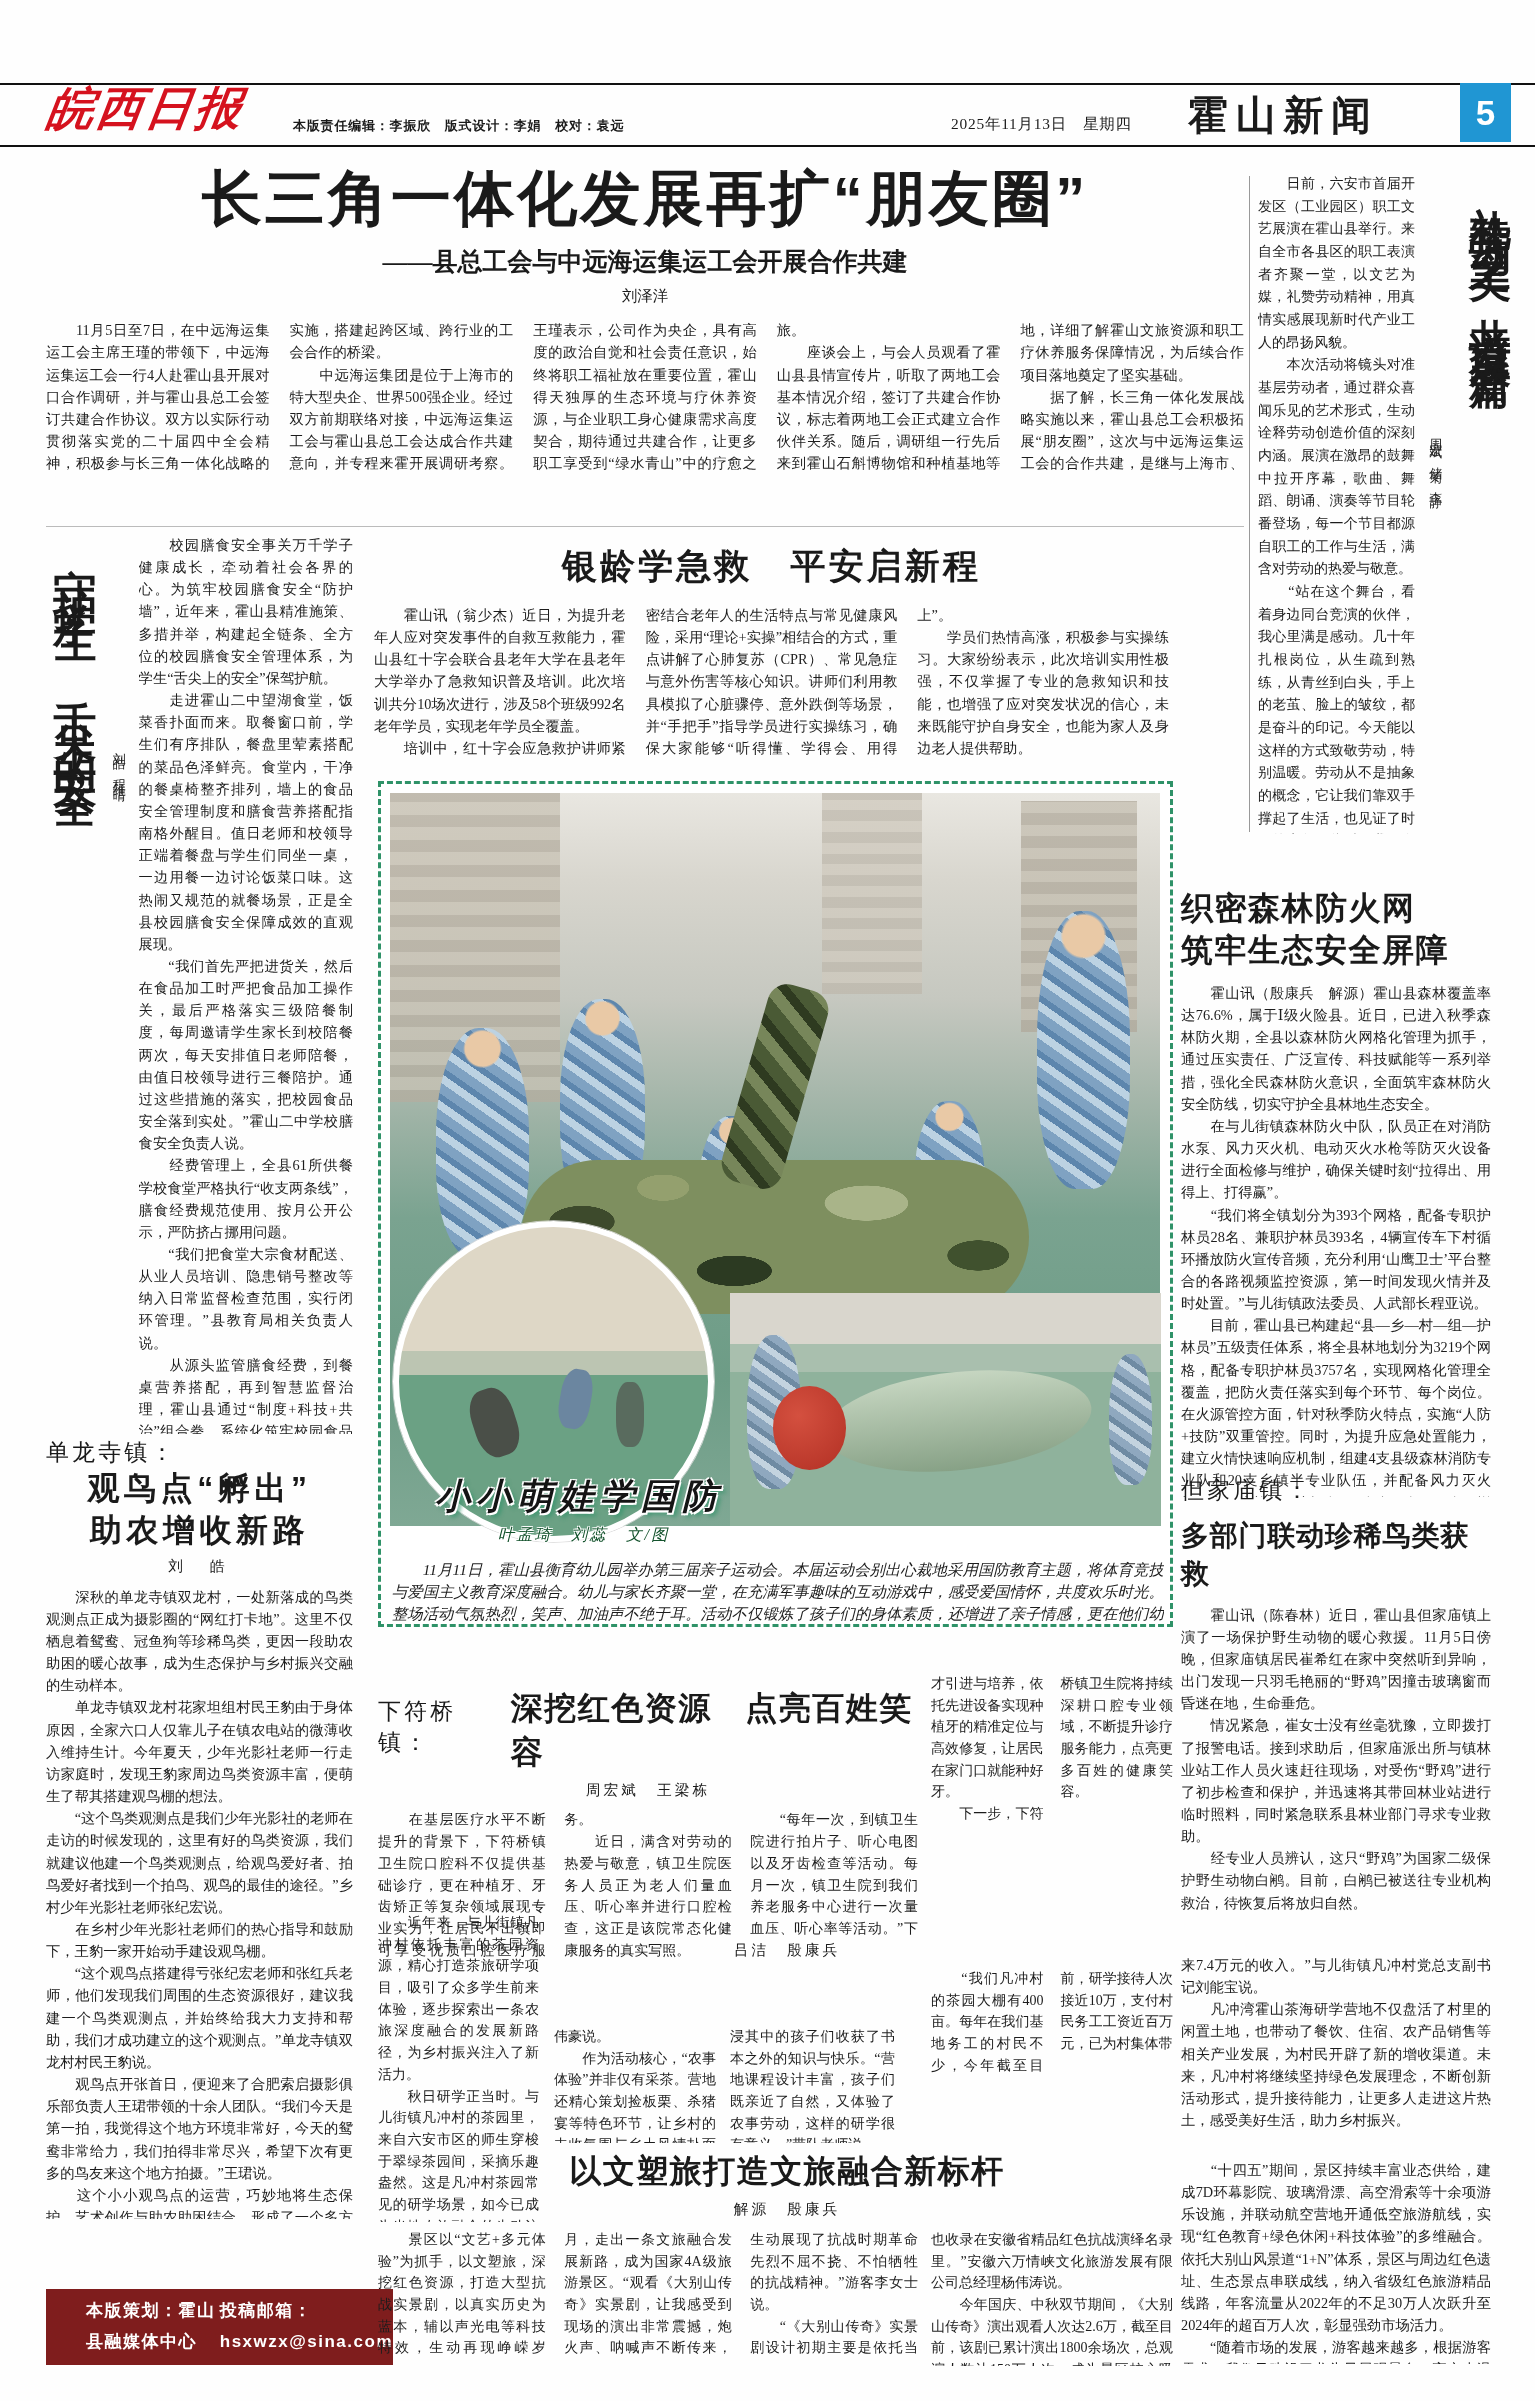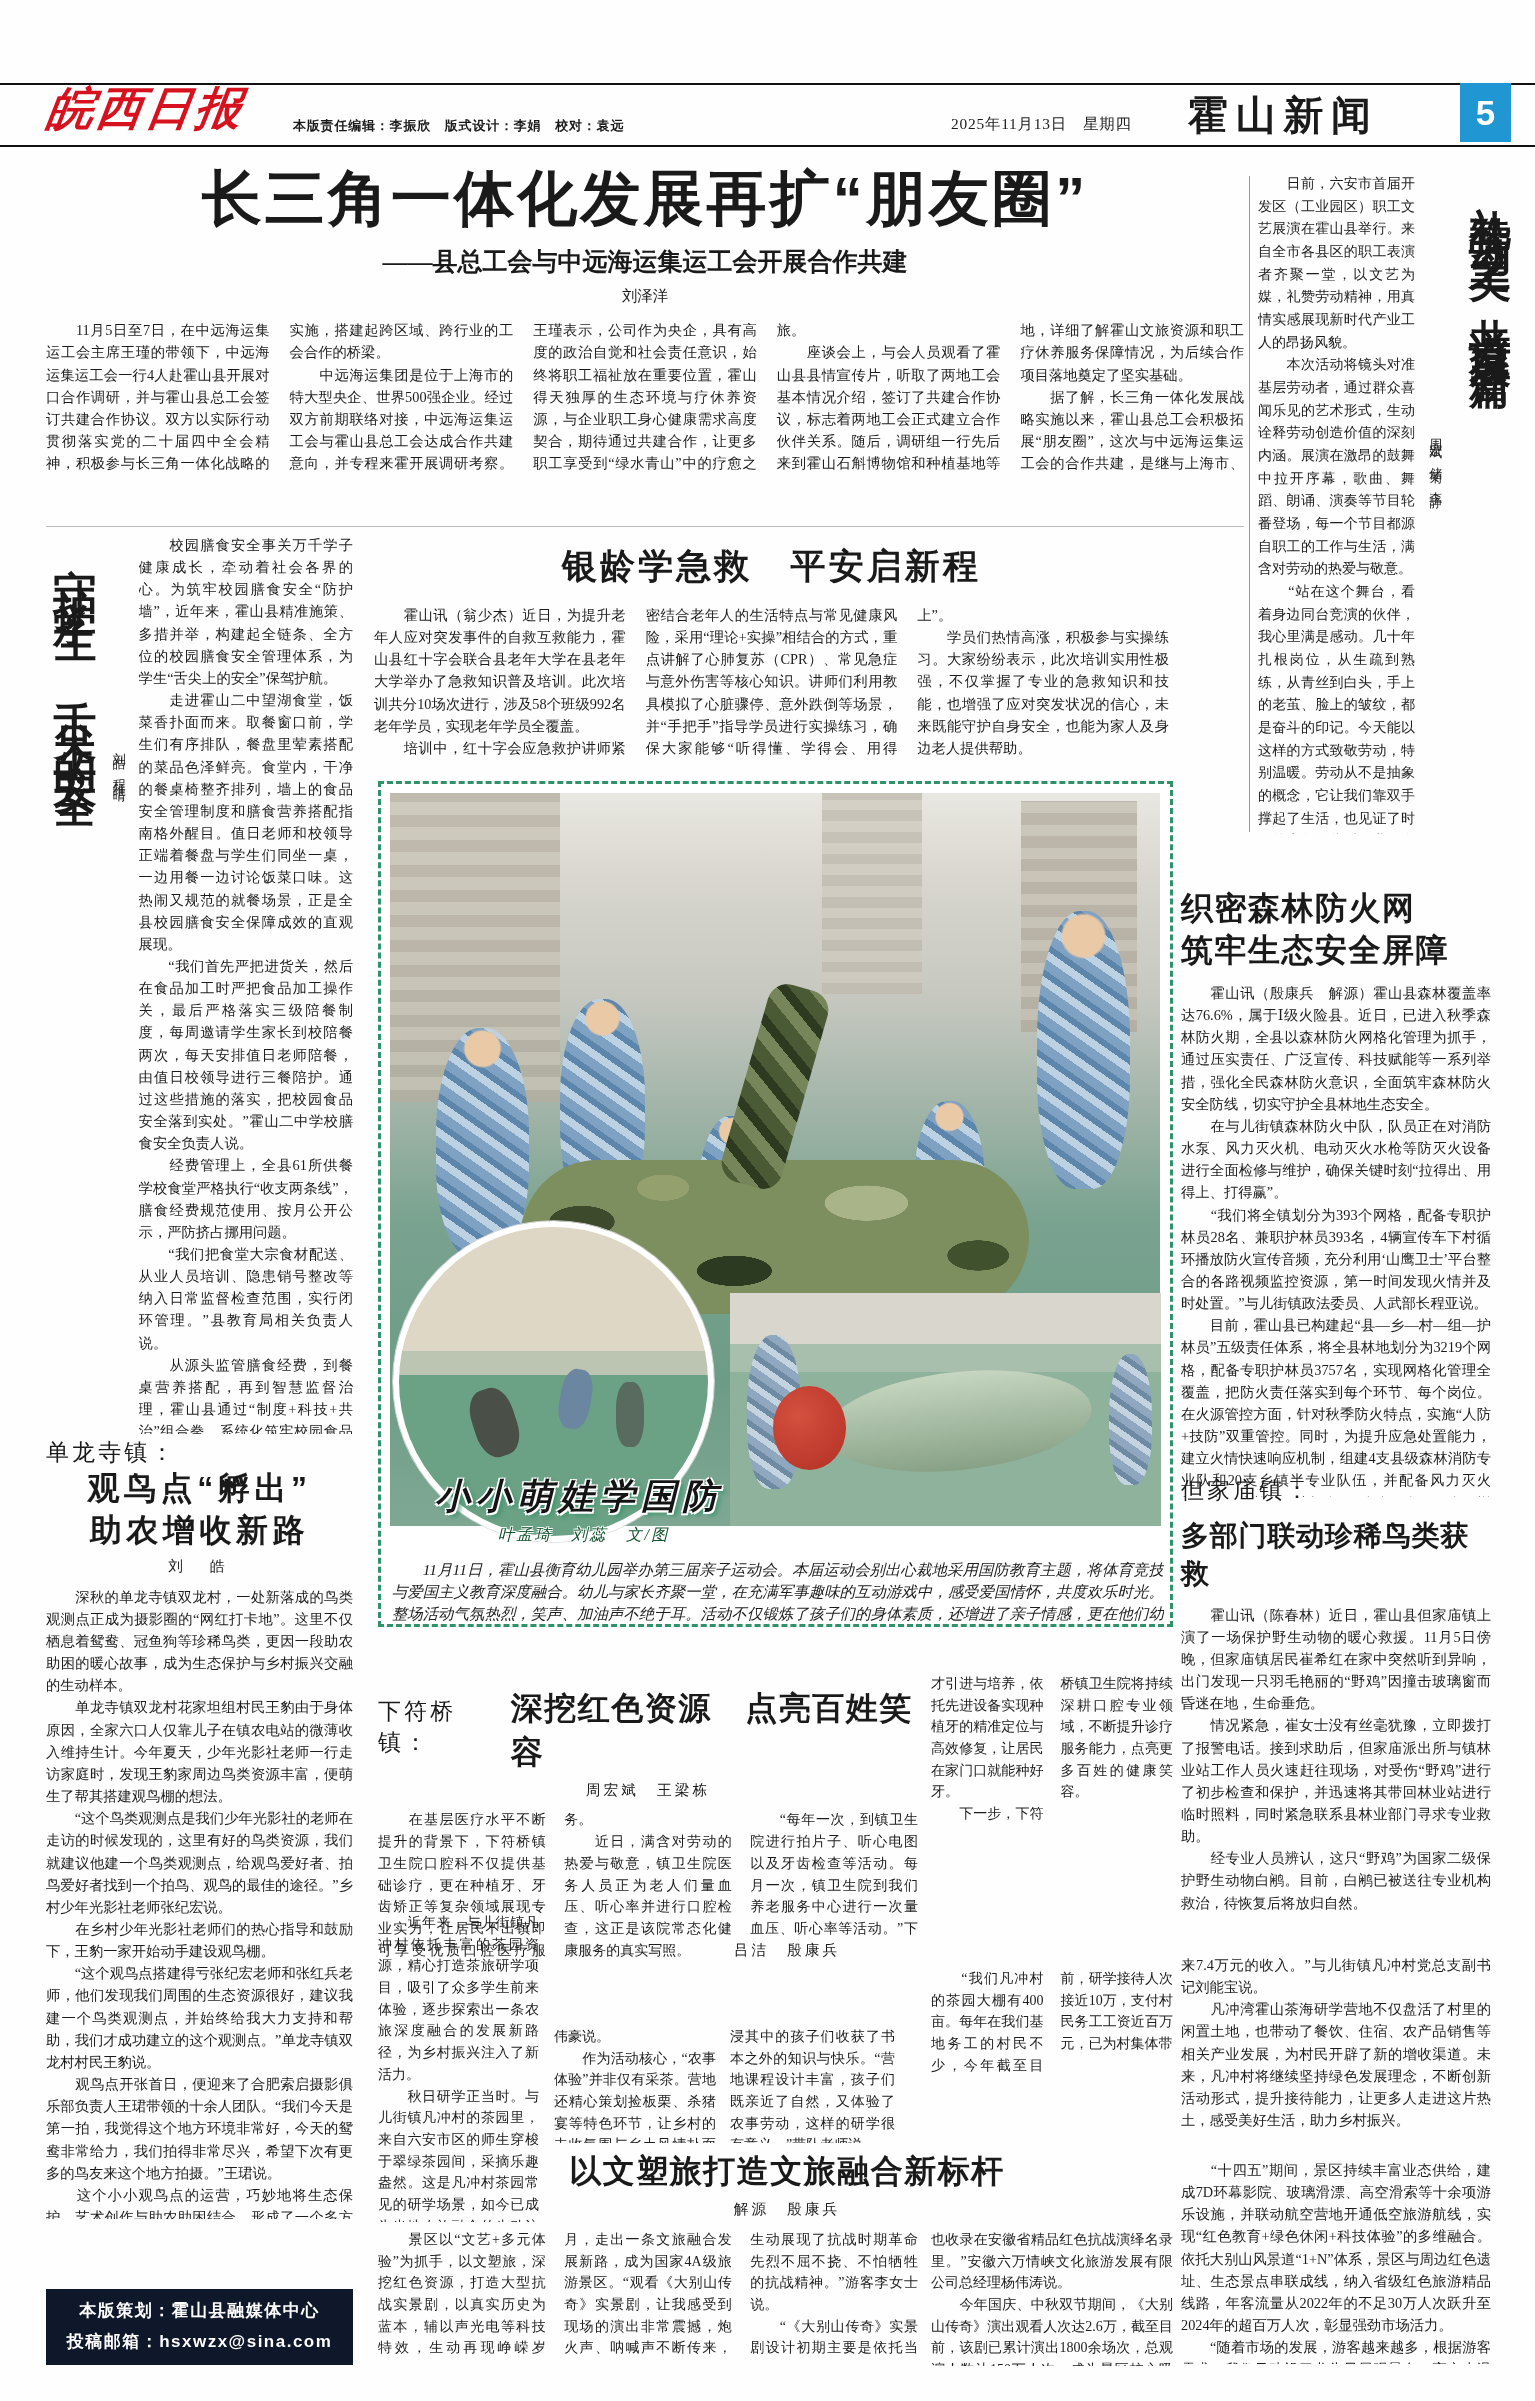--- a/index.html
+++ b/index.html
@@ -98,23 +98,23 @@
   #photo-title{position:absolute;left:54px;top:689px;font-size:35px;font-weight:900;letter-spacing:6.2px;color:#141414;
       text-shadow:1.5px 1.5px 0 #fff,-1.5px -1.5px 0 #fff,1.5px -1.5px 0 #fff,-1.5px 1.5px 0 #fff,3.9px 3.9px 4.6px rgba(47,146,104,.85);z-index:5;}
   #photo-byline{position:absolute;left:117px;top:741px;font-size:16px;color:#14532d;letter-spacing:2.3px;z-index:5;
       text-shadow:0.8px 0.8px 0 #fff,-0.8px -0.8px 0 #fff,0.8px -0.8px 0 #fff,-0.8px 0.8px 0 #fff;}
   #photo-caption{position:absolute;left:10.8px;top:775px;width:772px;height:62px;font-size:15.4px;line-height:1.42;z-index:4;}
   
   #shanlongsi{left:46px;top:1437px;width:307px;}
   #shanlongsi .t1,#shanlongsi .t2{text-align:center;font-size:32px;font-weight:900;letter-spacing:4.6px;line-height:1.3;}
   #shanlongsi .byline{text-align:center;font-size:14.7px;margin-top:6.2px;letter-spacing:6.2px;}
   #shanlongsi .body{margin-top:9.3px;height:633px;font-size:14.3px;}
-  #footer-box{left:46px;top:2289px;width:307px;height:76px;background:#0f172a;color:#fff;
-      display:flex;flex-direction:column;align-items:center;justify-content:center;
-      font-size:17px;font-weight:bold;letter-spacing:1.5px;line-height:1.8;}
+  #footer-box{left:46px;top:2289px;width:307px;height:76px;background:#7f1d1d;color:#fff;
+      display:flex;align-items:center;justify-content:center;
+      font-size:17px;font-weight:bold;letter-spacing:1.5px;line-height:1.8;padding-left:40px;}
   
   .art-head{display:flex;align-items:baseline;justify-content:center;gap:10.8px;}
   .art-title{font-size:32px;font-weight:900;letter-spacing:1.5px;}
   .art-byline{text-align:center;font-size:14.7px;margin-top:6.2px;letter-spacing:3.1px;}
   #xiafuqiao{left:378px;top:1687px;width:540px;}
   #xiafuqiao .body{margin-top:9.3px;column-count:3;column-gap:18.5px;height:154px;font-size:14px;}
   #x1{left:931px;top:1673px;width:242px;height:255px;column-count:2;column-gap:17px;font-size:14px;}
   #yuerjie-c1{left:378px;top:1912px;width:161px;height:310px;font-size:14px;}
   #yuerjie-title{left:540px;top:1935px;width:494px;}
   #yuerjie-c2{left:554px;top:2026px;width:162px;height:117px;font-size:14px;}

